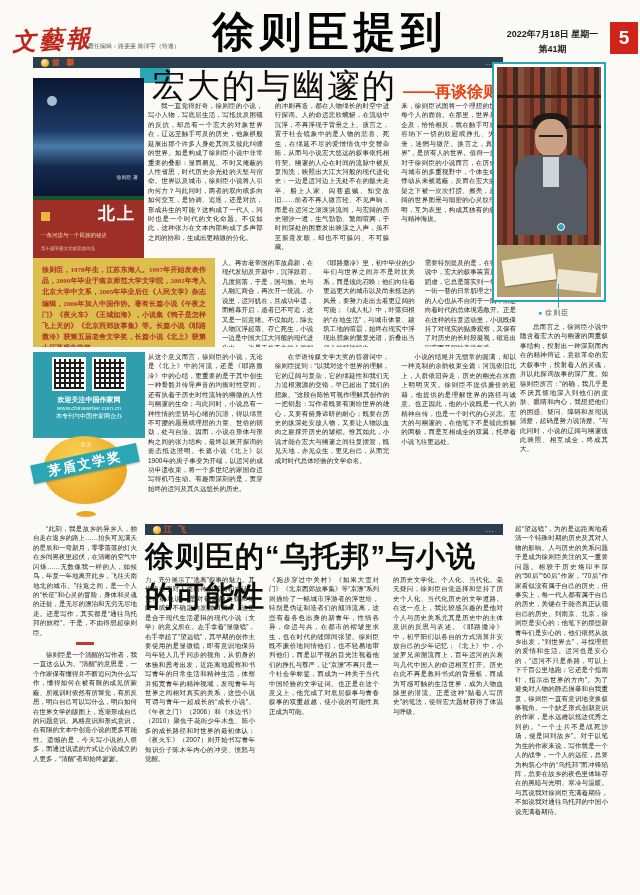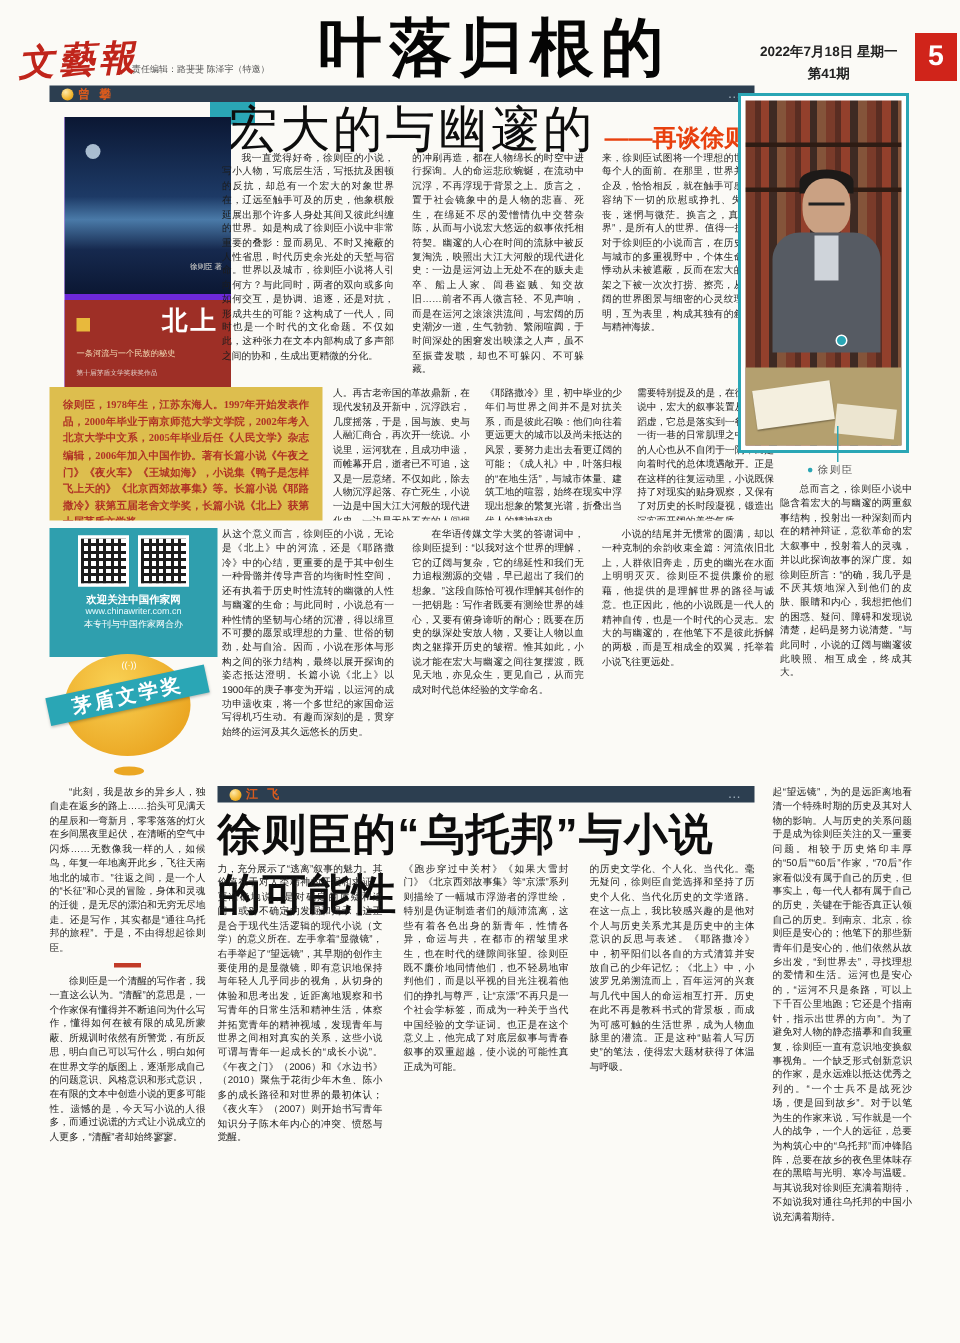--- a/index.html
+++ b/index.html
@@ -27,21 +27,21 @@
   .headline2-box{position:absolute;left:145px;top:537px;width:358px;text-align:left;
                  font-size:29px;font-weight:bold;color:#0d0d0d;letter-spacing:1px;}
   
   .bodytxt{font-size:6.5px;line-height:1.45;text-align:justify;color:#1c1c1c;overflow:hidden;}
   .bodytxt p{margin:0;text-indent:2em;}
   .bodytxt p.noind{text-indent:0;}
   .colrow{position:absolute;display:flex;}
   .colrow .col{overflow:hidden;}
   .red-dash{width:18px;height:3px;background:#c13b28;margin:5px auto;}
   
-  .book{position:absolute;left:33px;top:78px;width:111px;height:181px;background:#6d28d9;overflow:hidden;margin-left:10px;}
+  .book{position:absolute;left:33px;top:78px;width:111px;height:181px;background:#14532d;overflow:hidden;}
   .book .sky{position:absolute;top:0;left:0;right:0;height:118px;
              background:linear-gradient(180deg,#0b1733 0%,#1d3a66 45%,#4a7aa8 58%,#16294e 75%,#0b1733 100%);}
   .book .moon{position:absolute;left:14px;top:18px;width:10px;height:10px;border-radius:50%;background:#cfe3f2;opacity:.8;}
   .book .author-line{position:absolute;right:6px;top:96px;font-size:5px;color:#e8e4da;}
   .book .band{position:absolute;left:0;bottom:0;width:100%;height:59px;background:#9e2f26;}
   .book .bktitle{position:absolute;right:8px;bottom:34px;font-size:17px;font-weight:bold;color:#fff;letter-spacing:2px;}
   .book .seal{position:absolute;left:8px;bottom:38px;width:9px;height:9px;background:#e8b93c;}
   .book .bksub{position:absolute;left:8px;bottom:20px;font-size:5.5px;color:#f3ddb6;}
   .book .bknote{position:absolute;left:8px;bottom:7px;font-size:4.5px;color:#e0c9c2;line-height:1.4;}
   .bio{position:absolute;left:33px;top:258px;width:182px;height:89px;background:#ddbe4e;box-sizing:border-box;
@@ -85,21 +85,21 @@
   .caption .b{color:#2aa6b5;margin-right:2px;}
   .capline{position:absolute;left:558px;top:284px;width:1px;height:24px;background:#2aa6b5;}
 </style>
 </head>
 <body>
 
 <div id="page">
 
   <div class="masthead">文藝報</div>
   <div class="editors">责任编辑：路斐斐  陈泽宇（特邀）</div>
-  <div class="section-title">叶落归根的</div>
+  <div class="section-title">徐则臣提到</div>
   <div class="date-block">
     <div>2022年7月18日  星期一</div>
     <div>第41期</div>
   </div>
   <div class="page-num">5</div>
 
   <div class="navbar" style="left:33px;top:57px;width:470px;">
     <span class="chip">
       <span class="ball"></span>
       <span class="nm">曾 攀</span>

